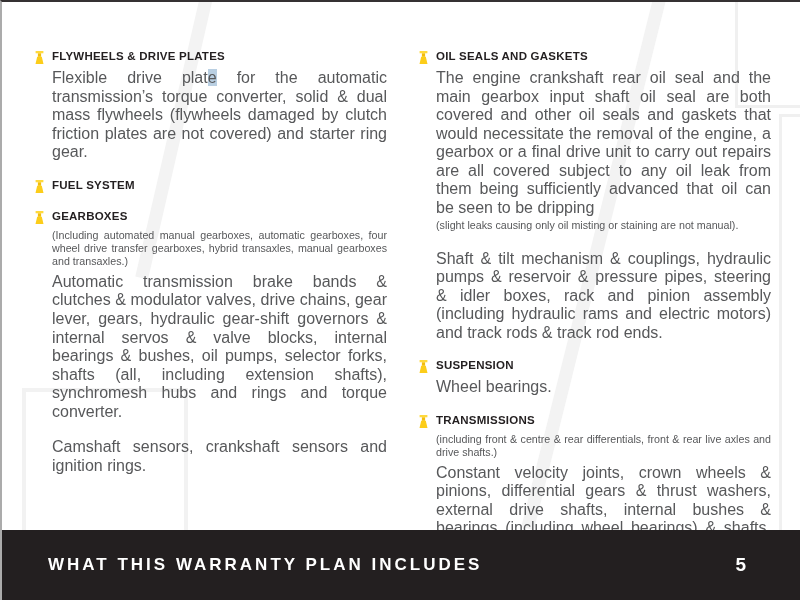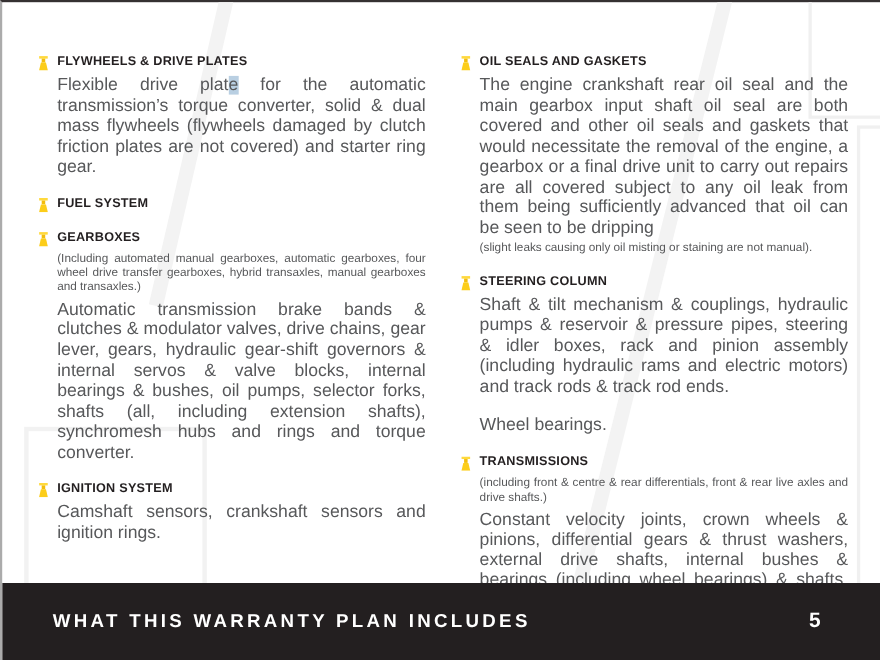--- a/index.html
+++ b/index.html
@@ -107,30 +107,20 @@
                 <path d="M2.2 5.8 L6.8 5.8 L8.5 13 L0.5 13 Z" fill="#fccd1a"></path>
               </svg>
           </span>
           <h3>GEARBOXES</h3>
         </div>
         <p class="small">(Including automated manual gearboxes, automatic gearboxes, four wheel drive transfer gearboxes, hybrid transaxles, manual gearboxes and transaxles.)</p>
         <p class="after-note">Automatic transmission brake bands &amp; clutches &amp; modulator valves, drive chains, gear lever, gears, hydraulic gear-shift governors &amp; internal servos &amp; valve blocks, internal bearings &amp; bushes, oil pumps, selector forks, shafts (all, including extension shafts), synchromesh hubs and rings and torque converter.</p>
       </div>
 
       <div class="sec">
-        <div class="head">
-          <span class="plug">
-            <svg width="9" height="13" viewBox="0 0 9 13">
-                <rect x="0.6" y="0" width="7.8" height="2.3" fill="#ffd93c"></rect>
-                <rect x="2.9" y="2.3" width="3.2" height="3.5" fill="#f2bd0c"></rect>
-                <path d="M2.2 5.8 L6.8 5.8 L8.5 13 L0.5 13 Z" fill="#fccd1a"></path>
-              </svg>
-          </span>
-          <h3>IGNITION SYSTEM</h3>
-        </div>
         <p>Camshaft sensors, crankshaft sensors and ignition rings.</p>
       </div>
 
     </section>
 
     <section class="col">
 
       <div class="sec">
         <div class="head">
           <span class="plug">
@@ -140,34 +130,34 @@
                 <path d="M2.2 5.8 L6.8 5.8 L8.5 13 L0.5 13 Z" fill="#fccd1a"></path>
               </svg>
           </span>
           <h3>OIL SEALS AND GASKETS</h3>
         </div>
         <p>The engine crankshaft rear oil seal and the main gearbox input shaft oil seal are both covered and other oil seals and gaskets that would necessitate the removal of the engine, a gearbox or a final drive unit to carry out repairs are all covered subject to any oil leak from them being sufficiently advanced that oil can be seen to be dripping</p>
         <p class="small follow">(slight leaks causing only oil misting or staining are not manual).</p>
       </div>
 
       <div class="sec">
+        <p>Shaft &amp; tilt mechanism &amp; couplings, hydraulic pumps &amp; reservoir &amp; pressure pipes, steering &amp; idler boxes, rack and pinion assembly (including hydraulic rams and electric motors) and track rods &amp; track rod ends.</p>
+      </div>
+
+      <div class="sec">
         <div class="head">
           <span class="plug">
             <svg width="9" height="13" viewBox="0 0 9 13">
                 <rect x="0.6" y="0" width="7.8" height="2.3" fill="#ffd93c"></rect>
                 <rect x="2.9" y="2.3" width="3.2" height="3.5" fill="#f2bd0c"></rect>
                 <path d="M2.2 5.8 L6.8 5.8 L8.5 13 L0.5 13 Z" fill="#fccd1a"></path>
               </svg>
           </span>
-          <h3>STEERING COLUMN</h3>
+          <h3>SUSPENSION</h3>
         </div>
-        <p>Shaft &amp; tilt mechanism &amp; couplings, hydraulic pumps &amp; reservoir &amp; pressure pipes, steering &amp; idler boxes, rack and pinion assembly (including hydraulic rams and electric motors) and track rods &amp; track rod ends.</p>
-      </div>
-
-      <div class="sec">
         <p>Wheel bearings.</p>
       </div>
 
       <div class="sec">
         <div class="head">
           <span class="plug">
             <svg width="9" height="13" viewBox="0 0 9 13">
                 <rect x="0.6" y="0" width="7.8" height="2.3" fill="#ffd93c"></rect>
                 <rect x="2.9" y="2.3" width="3.2" height="3.5" fill="#f2bd0c"></rect>
                 <path d="M2.2 5.8 L6.8 5.8 L8.5 13 L0.5 13 Z" fill="#fccd1a"></path>

